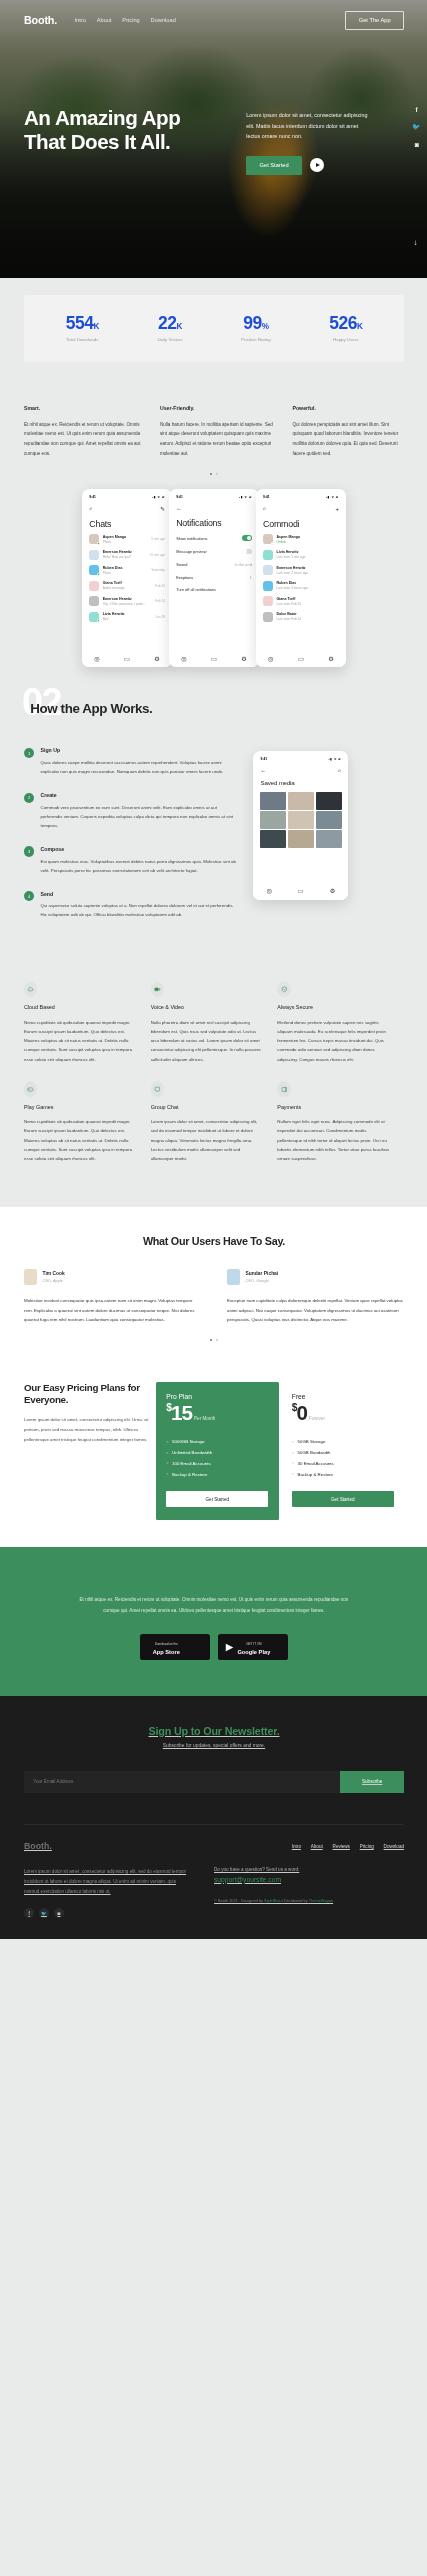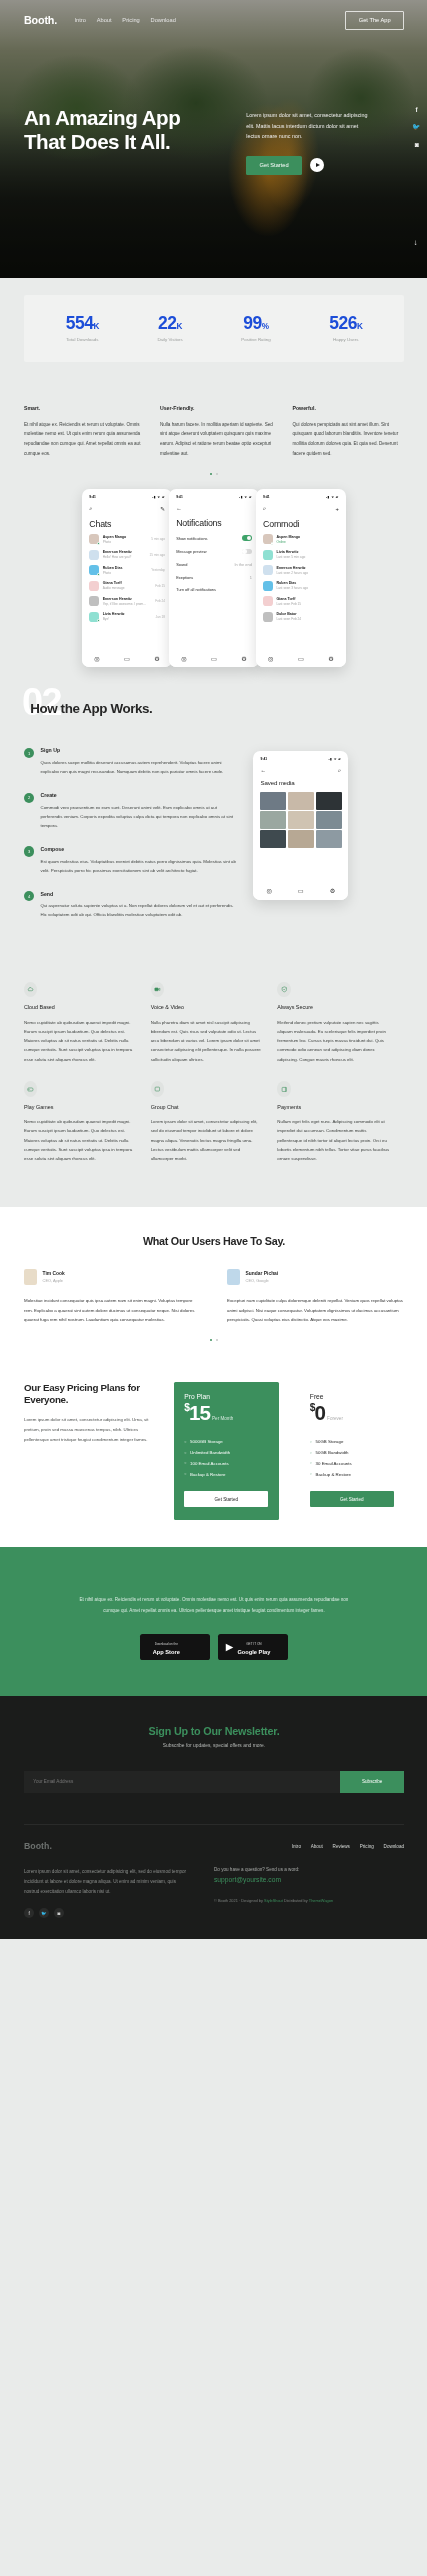--- a/index.html
+++ b/index.html
@@ -107,21 +107,21 @@
   .testi-title{text-align:center;font-size:10.8px;font-weight:bold;letter-spacing:-0.3px;margin-bottom:21.6px;}
   .testi-row{display:flex;gap:26px;}
   .testi{flex:1;}
   .testi-head{display:flex;gap:5.2px;align-items:center;margin-bottom:11.3px;}
   .testi-av{width:13.4px;height:16.5px;border-radius:2.1px;flex:0 0 13.4px;}
   .testi-name{font-size:4.9px;font-weight:bold;}
   .testi-role{font-size:3.9px;color:#a9a9a9;margin-top:1.5px;}
   .testi p{font-size:4.4px;line-height:2.15;color:#333;}
 
   
-  .price-sec{background:#fff;padding:17.5px 24px 27px;display:flex;gap:21px;align-items:flex-start;}
+  .price-sec{background:#fff;padding:17.5px 24px 27px;display:flex;gap:3px;align-items:flex-start;}
   .price-left{flex:0 0 129px;}
   .price-left h3{font-size:9.8px;font-weight:bold;line-height:1.25;letter-spacing:-0.3px;}
   .price-left p{font-size:4.4px;line-height:2.2;color:#4a4d4b;margin-top:9.3px;}
   .plan{flex:1;padding:11.3px 10.3px 12.4px;border-radius:1.5px;}
   .plan.pro{background:#3c8f5d;color:#fff;}
   .plan h4{font-size:6.7px;font-weight:normal;margin-bottom:2.1px;}
   .plan .amt{font-size:20.6px;font-weight:bold;letter-spacing:-1px;line-height:1.1;}
   .plan .amt sup{font-size:10.3px;vertical-align:9.3px;font-weight:bold;}
   .plan .amt small{font-size:4.6px;font-weight:normal;letter-spacing:0;margin-left:2.1px;}
   .plan.pro .amt small{color:#d5e8dd;}
@@ -137,21 +137,21 @@
   .cta{background:#3c8f5d;color:#fff;text-align:center;padding:34px 41px 36px;}
   .cta h2{font-size:13px;font-weight:bold;line-height:1.35;letter-spacing:-0.3px;}
   .cta p{font-size:4.6px;line-height:2.3;color:#d8ebe1;margin-top:14.4px;padding:0 31px;}
   .stores{display:flex;justify-content:center;gap:7.2px;margin-top:17.5px;}
   .store{background:#121212;color:#fff;border-radius:2.6px;padding:4.1px 8.2px;display:flex;align-items:center;gap:4.1px;min-width:70px;}
   .store .gl{font-size:9.8px;}
   .store .t1{font-size:3.1px;color:#cfcfcf;line-height:1.2;}
   .store .t2{font-size:5.7px;font-weight:bold;line-height:1.25;}
 
   
-  .foot{background:#1b1c1b;color:#c8cbc9;padding:29px 24px 20.6px;}
+  .foot{background:#1b1c1b;color:#c8cbc9;padding:29px 24px 20.6px;text-decoration:underline;}
   .nl-title{text-align:center;color:#3c8f5d;font-size:10.8px;font-weight:bold;letter-spacing:-0.2px;}
   .nl-sub{text-align:center;font-size:4.9px;color:#b6b9b7;margin-top:6.2px;}
   .nl-form{display:flex;margin-top:23px;}
   .nl-form input{flex:1;background:#232423;border:none;color:#8c8f8d;font-size:4.6px;padding:8.2px 9.3px;font-family:"Liberation Sans",sans-serif;}
   .nl-form button{background:#3c8f5d;color:#fff;border:none;font-size:4.6px;padding:0 21.6px;font-family:"Liberation Sans",sans-serif;}
   .foot-hr{border-top:0.5px solid #2a2b2a;margin-top:31px;}
   .foot-top{display:flex;align-items:center;margin-top:16.5px;}
   .foot-logo{font-size:8.8px;font-weight:bold;color:#6c706e;}
   .foot-nav{margin-left:auto;display:flex;gap:9.8px;}
   .foot-nav a{color:#d8dbd9;font-size:4.6px;text-decoration:none;}

